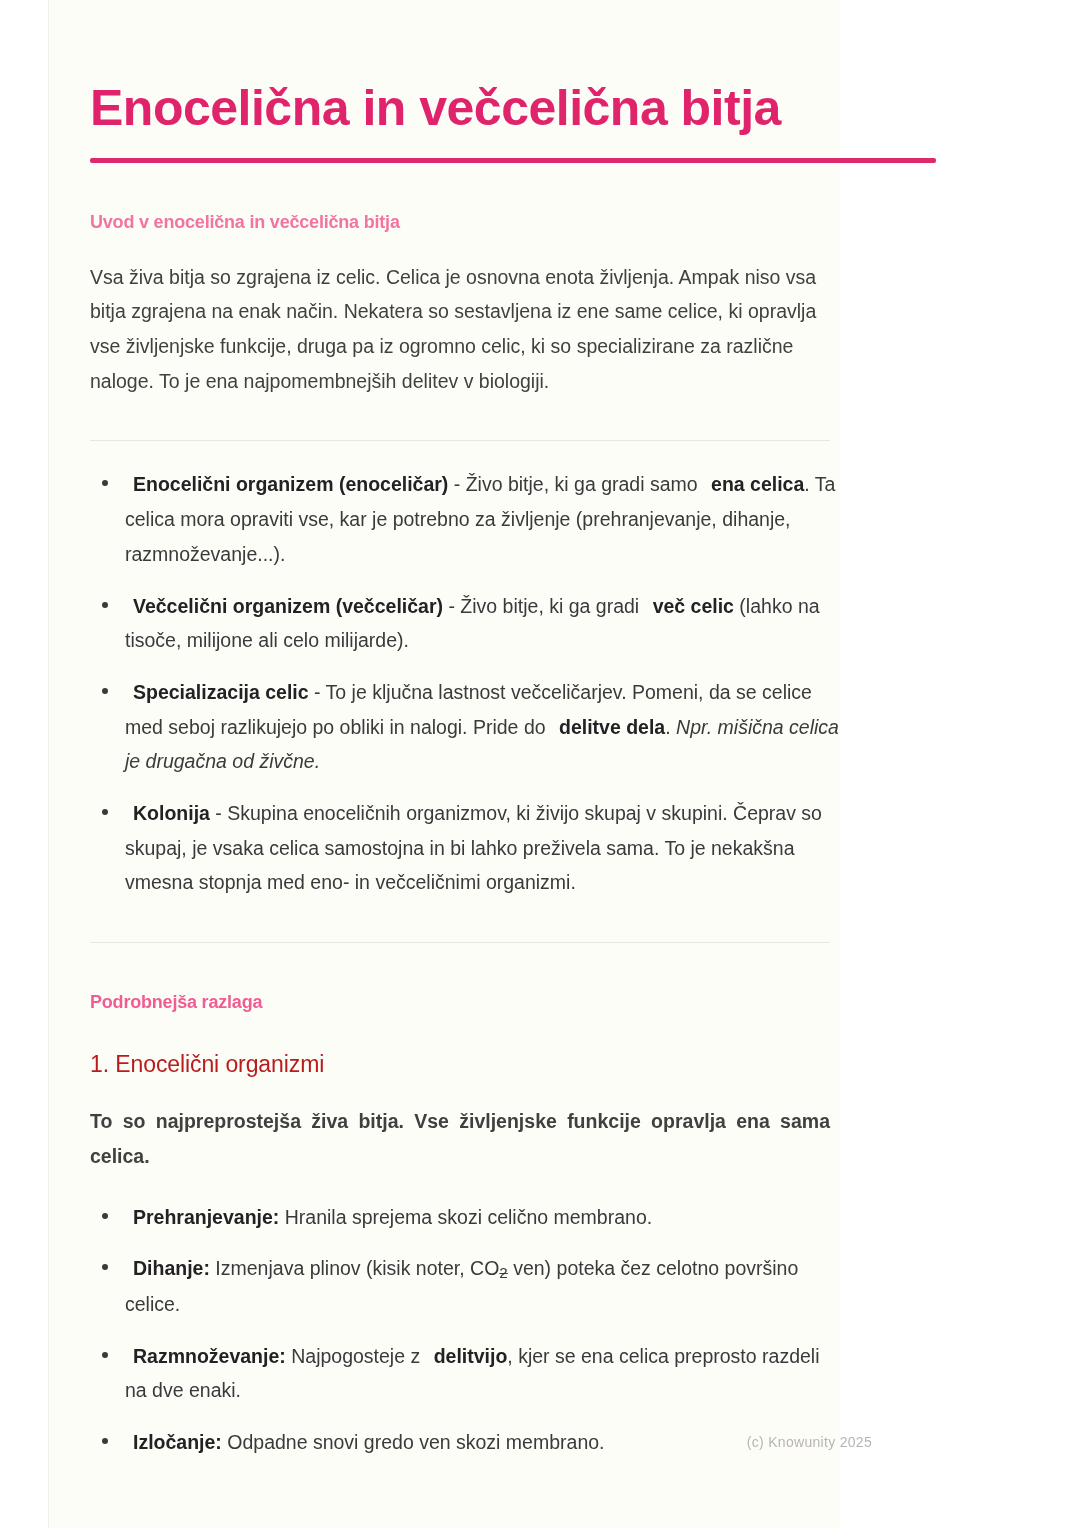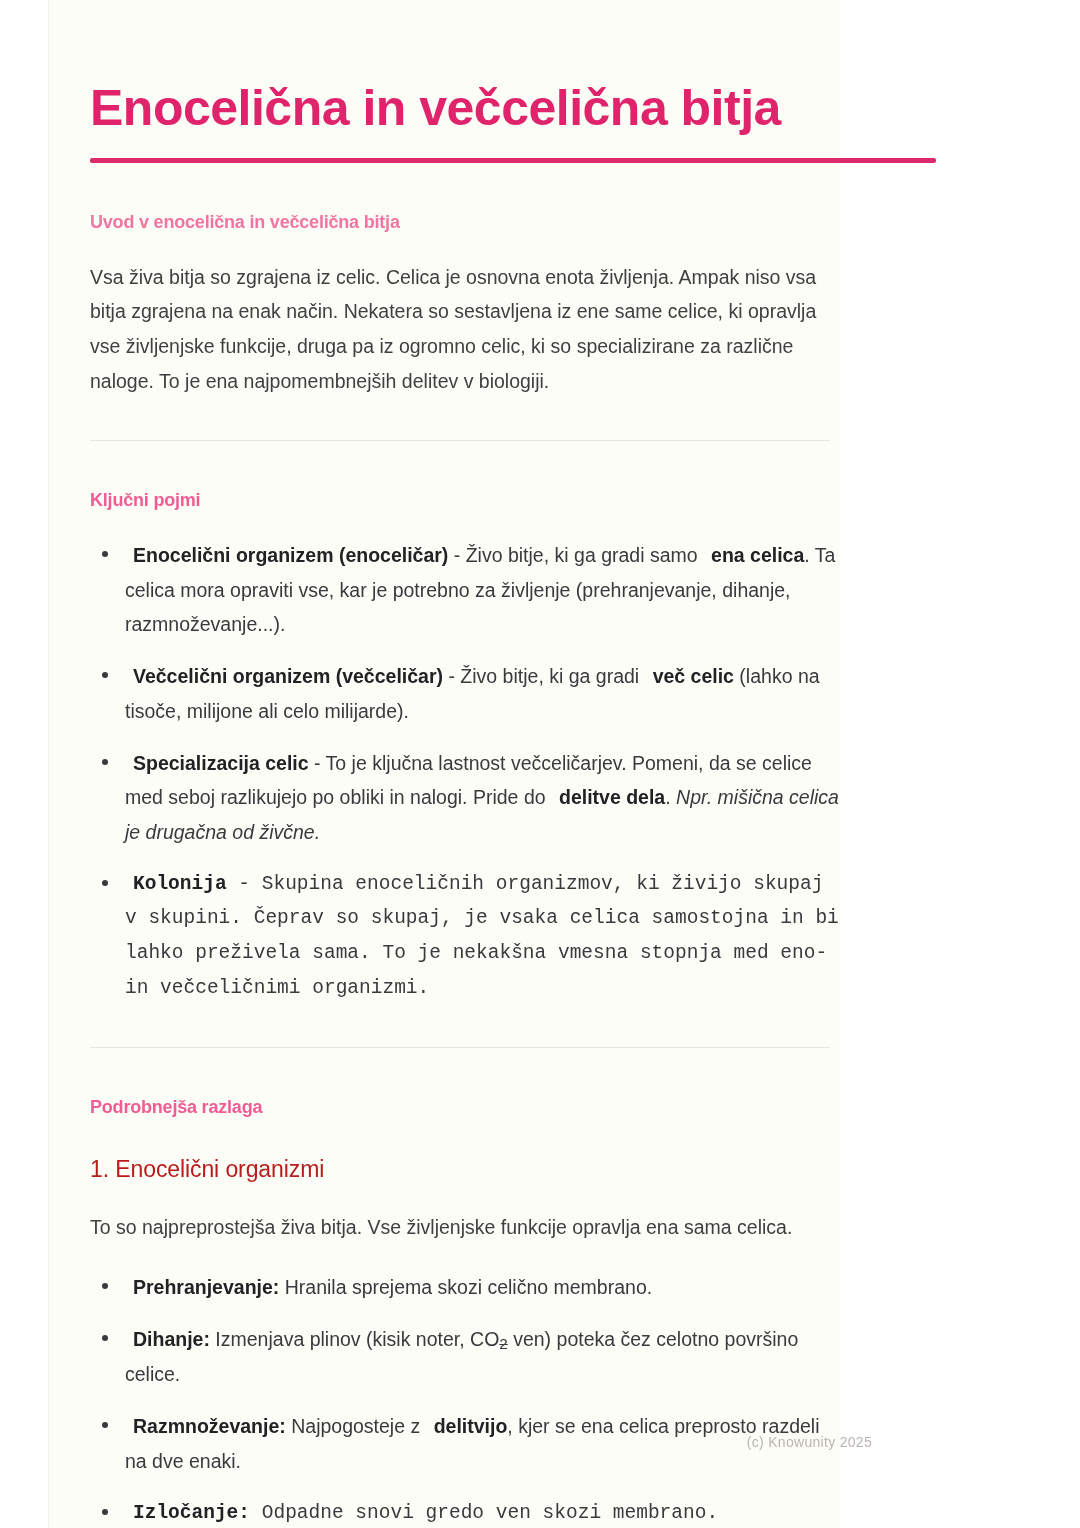--- a/index.html
+++ b/index.html
@@ -118,20 +118,21 @@
     margin: 26px 0 0 0;
     font-size: 19.5px;
     line-height: 1.78;
     color: #404040;
     max-width: 742px;
   }
 
   p.body-text.justified {
     text-align: justify;
     max-width: 740px;
+    font-weight: bold;
   }
 
   .divider {
     margin: 42px 0 0 0;
     width: 740px;
     height: 1px;
     background: #e6e6e2;
   }
 
   ul.bullets {
@@ -145,21 +146,20 @@
     position: relative;
     padding-left: 35px;
     margin-bottom: 17px;
     font-size: 19.5px;
     line-height: 1.78;
     color: #3a3a3c;
   }
 
   ul.bullets li:last-child {
     margin-bottom: 0;
-    font-family: Liberation Mono, monospace;
   }
 
   ul.bullets li .dot {
     position: absolute;
     left: 12px;
     top: 13px;
     width: 6px;
     height: 6px;
     border-radius: 50%;
     background: #3a3a3c;
@@ -199,21 +199,20 @@
   <div class="content">
 
     <h1 class="doc-title">Enocelična in večcelična bitja</h1>
     <div class="title-rule"></div>
 
     <h2 class="section-head">Uvod v enocelična in večcelična bitja</h2>
     <p class="body-text">Vsa živa bitja so zgrajena iz celic. Celica je osnovna enota življenja. Ampak niso vsa bitja zgrajena na enak način. Nekatera so sestavljena iz ene same celice, ki opravlja vse življenjske funkcije, druga pa iz ogromno celic, ki so specializirane za različne naloge. To je ena najpomembnejših delitev v biologiji.</p>
 
     <div class="divider"></div>
 
-    <h2 class="section-head strong">Ključni pojmi</h2>
     <ul class="bullets">
       <li>
         <span class="dot"></span>
         <strong>Enocelični organizem (enoceličar)</strong><span> - </span><span>Živo bitje, ki ga gradi samo </span><strong>ena celica</strong><span>. Ta celica mora opraviti vse, kar je potrebno za življenje (prehranjevanje, dihanje, razmnoževanje...).</span>
       </li>
       <li>
         <span class="dot"></span>
         <strong>Večcelični organizem (večceličar)</strong><span> - </span><span>Živo bitje, ki ga gradi </span><strong>več celic</strong><span> (lahko na tisoče, milijone ali celo milijarde).</span>
       </li>
       <li>

